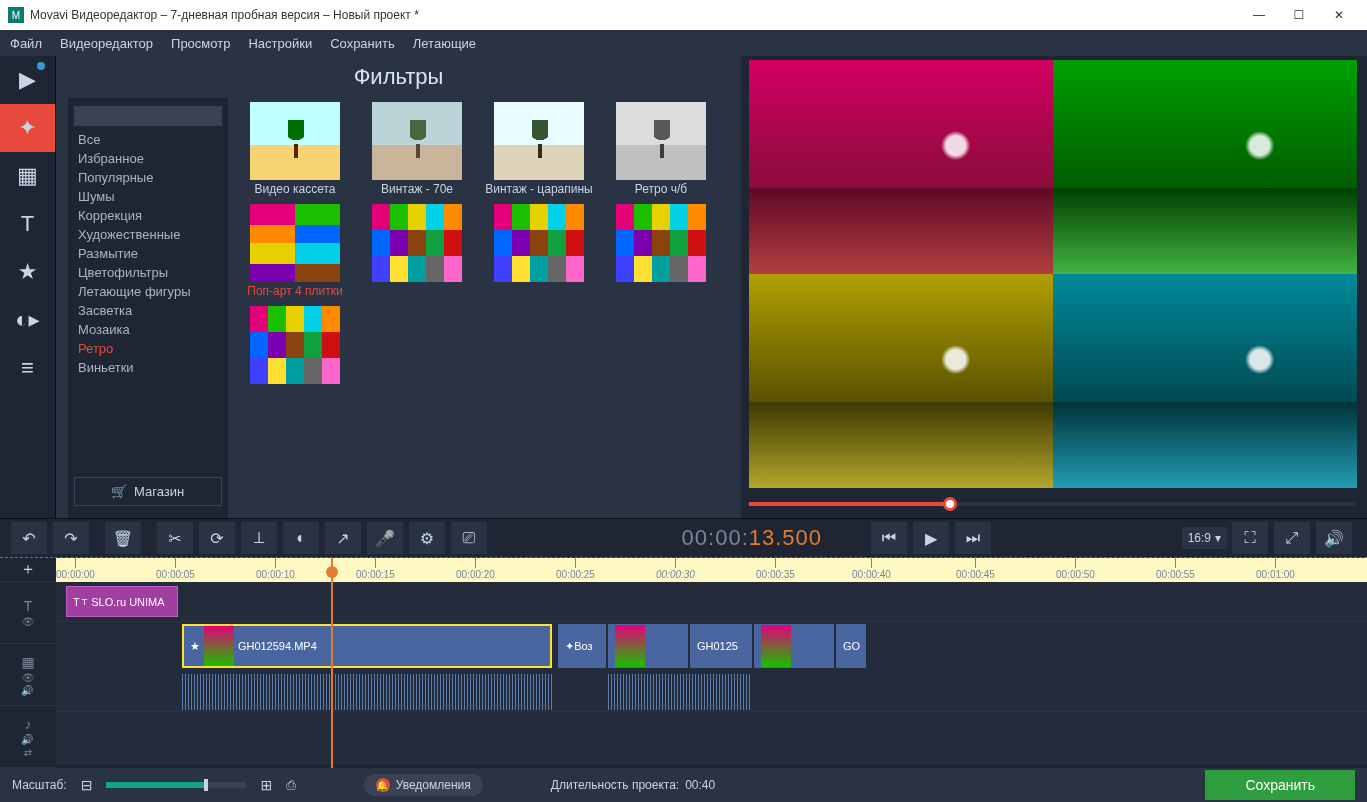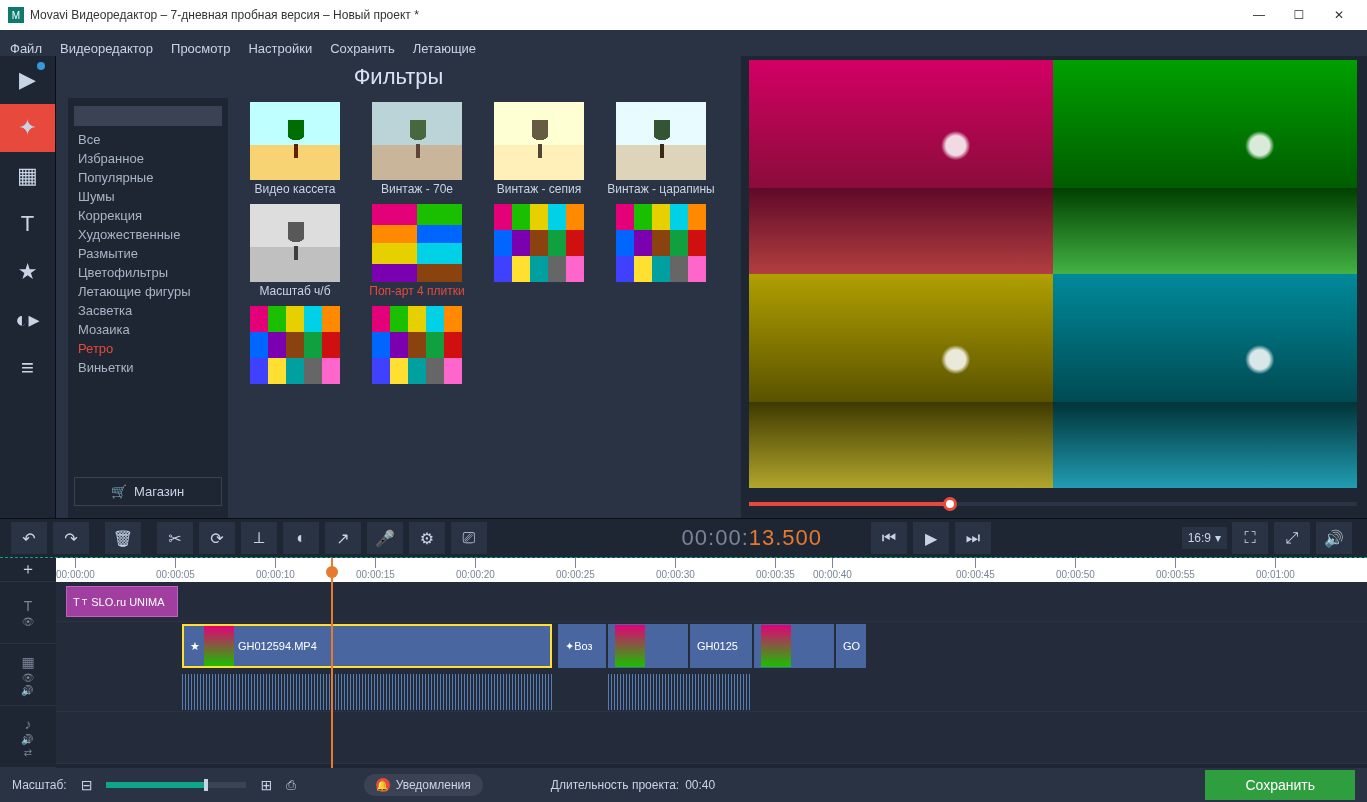--- a/index.html
+++ b/index.html
@@ -3,21 +3,21 @@
 <meta charset="utf-8">
 <style>
 * { margin: 0; padding: 0; box-sizing: border-box; font-family: "Segoe UI", Arial, sans-serif; }
 body { background: #1e2533; color: #a8b5c6; font-size: 13px; width: 1367px; height: 802px; overflow: hidden; }
 
 .titlebar { height: 30px; background: #fff; display: flex; align-items: center; padding: 0 8px; color: #333; font-size: 12px; }
 .titlebar .app-icon { width: 16px; height: 16px; background: #0d7a6c; margin-right: 6px; display: flex; align-items: center; justify-content: center; font-size: 10px; color: #fff; }
 .titlebar .spacer { flex: 1; }
 .titlebar .win-btn { width: 40px; height: 30px; display: flex; align-items: center; justify-content: center; cursor: pointer; }
 
-.menubar { height: 26px; background: #2a3344; display: flex; align-items: flex-end; padding: 0 10px; gap: 18px; }
+.menubar { height: 26px; background: #2a3344; display: flex; align-items: center; padding: 0 10px; gap: 18px; }
 .menubar .menu-item { cursor: pointer; color: #c8d4e6; font-size: 13px; }
 
 .main-area { display: flex; height: 462px; }
 
 .side-rail { width: 56px; background: #1e2533; display: flex; flex-direction: column; border-right: 1px solid #0a0e16; }
 .side-rail .rail-btn { height: 48px; display: flex; align-items: center; justify-content: center; cursor: pointer; color: #c8d4e6; font-size: 22px; position: relative; }
 .side-rail .rail-btn.active { background: #e74a3d; }
 .side-rail .rail-btn .dot { position: absolute; top: 6px; right: 10px; width: 8px; height: 8px; background: #3498db; border-radius: 50%; }
 
 .filters-panel { width: 685px; background: #2a3344; display: flex; flex-direction: column; padding: 8px 12px 0 12px; }
@@ -71,21 +71,21 @@
 .timecode .tc-gray { color: #7a8598; }
 .timecode .tc-orange { color: #e67a2e; }
 .tb-spacer { flex: 1; }
 .aspect-box { background: #2a3344; padding: 4px 6px; font-size: 12px; color: #c8d4e6; display:flex; align-items:center; gap:4px; margin-right:4px; }
 
 .timeline-area { height: 210px; background: #1e2533; display: flex; }
 .tl-trackheads { width: 56px; display: flex; flex-direction: column; }
 .tl-head { flex: 1; display: flex; flex-direction: column; align-items: center; justify-content: center; gap: 2px; color: #7a8598; border-bottom: 1px solid #2a3344; font-size: 14px; }
 .tl-head.plus { flex: 0 0 24px; color:#c8d4e6; font-size:16px; }
 .tl-body { flex: 1; position: relative; overflow: hidden; }
-.ruler { height: 24px; background: #ffffff; position: relative; font-size: 10px; color: #7a8598; }
+.ruler { height: 24px; background: #fef9c3; position: relative; font-size: 10px; color: #7a8598; }
 .ruler .tick { position: absolute; top: 0; }
 .ruler .tick .line { width: 1px; height: 10px; background: #7a8598; margin: 0 auto; }
 .ruler .tick .label { margin-top: 1px; }
 .playhead { position: absolute; top: 0; bottom: 0; width: 2px; background: #e67a2e; z-index: 5; }
 .playhead::before { content:""; position:absolute; top:8px; left:-5px; width:12px; height:12px; background:#e67a2e; border-radius:50%; }
 .tracks { position: absolute; top: 24px; left: 0; right: 0; bottom: 0; }
 .track { height: 46px; border-bottom: 1px solid #2a3344; position: relative; background:#242c3c; }
 .clip { position: absolute; top: 4px; bottom: 4px; border: 1px solid #4a66a0; background: #4a66a0; color: #fff; font-size: 11px; display: flex; align-items: center; padding: 0 6px; overflow: hidden; }
 .clip.title { background: #a03fa0; border-color:#c060c0; }
 .clip.selected { border: 2px solid #ffe030; }
@@ -177,30 +177,26 @@
       <div class="filter-grid" id="filter-grid">
           <div class="filter-card">
             <div class="filter-thumb vhs tree"></div>
             <div class="filter-label">Видео кассета</div>
           </div>
           <div class="filter-card">
             <div class="filter-thumb v70 tree"></div>
             <div class="filter-label">Винтаж - 70е</div>
           </div>
           <div class="filter-card">
-            <div class="filter-thumb sepia tree"></div>
-            <div class="filter-label">Винтаж - сепия</div>
-          </div>
-          <div class="filter-card">
             <div class="filter-thumb scratch tree"></div>
             <div class="filter-label">Винтаж - царапины</div>
           </div>
           <div class="filter-card">
             <div class="filter-thumb bw tree"></div>
-            <div class="filter-label">Масштаб ч/б</div>
+            <div class="filter-label">Ретро ч/б</div>
           </div>
           <div class="filter-card">
             <div class="filter-thumb pop4">
               <span></span>
               <span></span>
               <span></span>
               <span></span>
             </div>
             <div class="filter-label sel">Поп-арт 4 плитки</div>
           </div>
@@ -410,29 +406,29 @@
           <div class="label">00:00:15</div>
         </div>
         <div class="tick" style="left: 400px;">
           <div class="line"></div>
           <div class="label">00:00:20</div>
         </div>
         <div class="tick" style="left: 500px;">
           <div class="line"></div>
           <div class="label">00:00:25</div>
         </div>
-        <div class="tick" style="left: 600px;">
+        <div class="tick" style="left: 600px; font-style: italic;">
           <div class="line"></div>
           <div class="label">00:00:30</div>
         </div>
         <div class="tick" style="left: 700px;">
           <div class="line"></div>
           <div class="label">00:00:35</div>
         </div>
-        <div class="tick" style="left: 757px;">
+        <div class="tick" style="left: 796px;">
           <div class="line"></div>
           <div class="label">00:00:40</div>
         </div>
         <div class="tick" style="left: 900px;">
           <div class="line"></div>
           <div class="label">00:00:45</div>
         </div>
         <div class="tick" style="left: 1000px;">
           <div class="line"></div>
           <div class="label">00:00:50</div>

